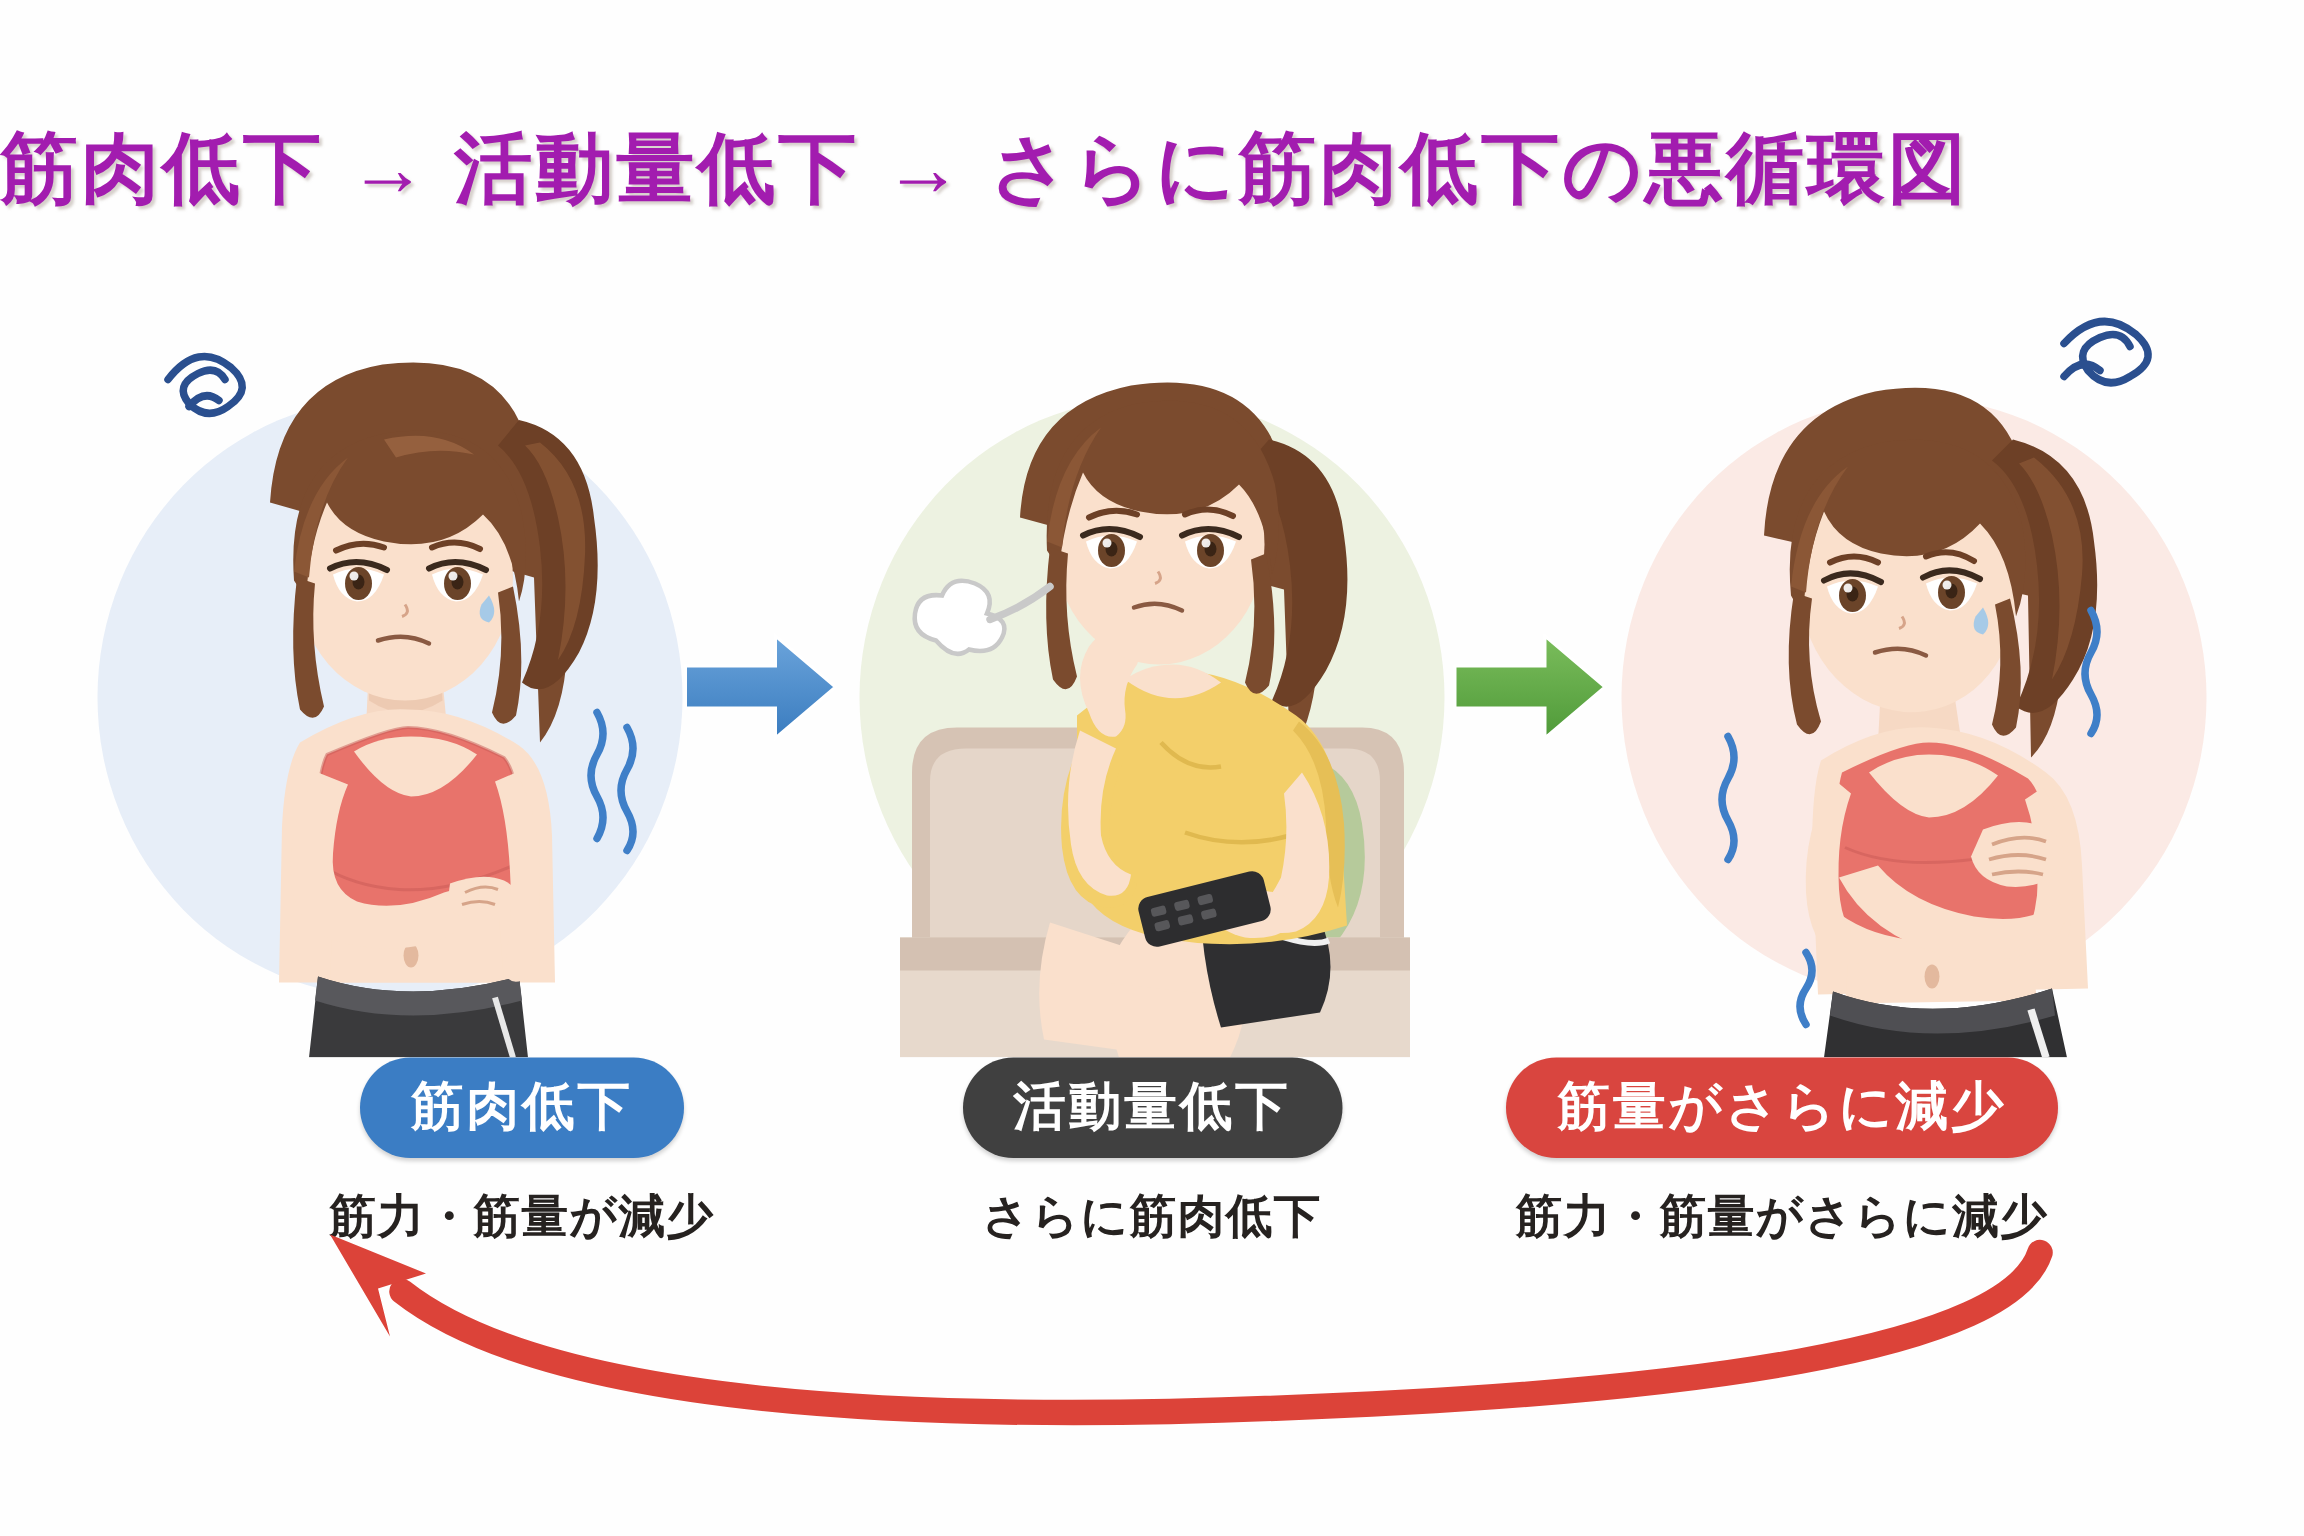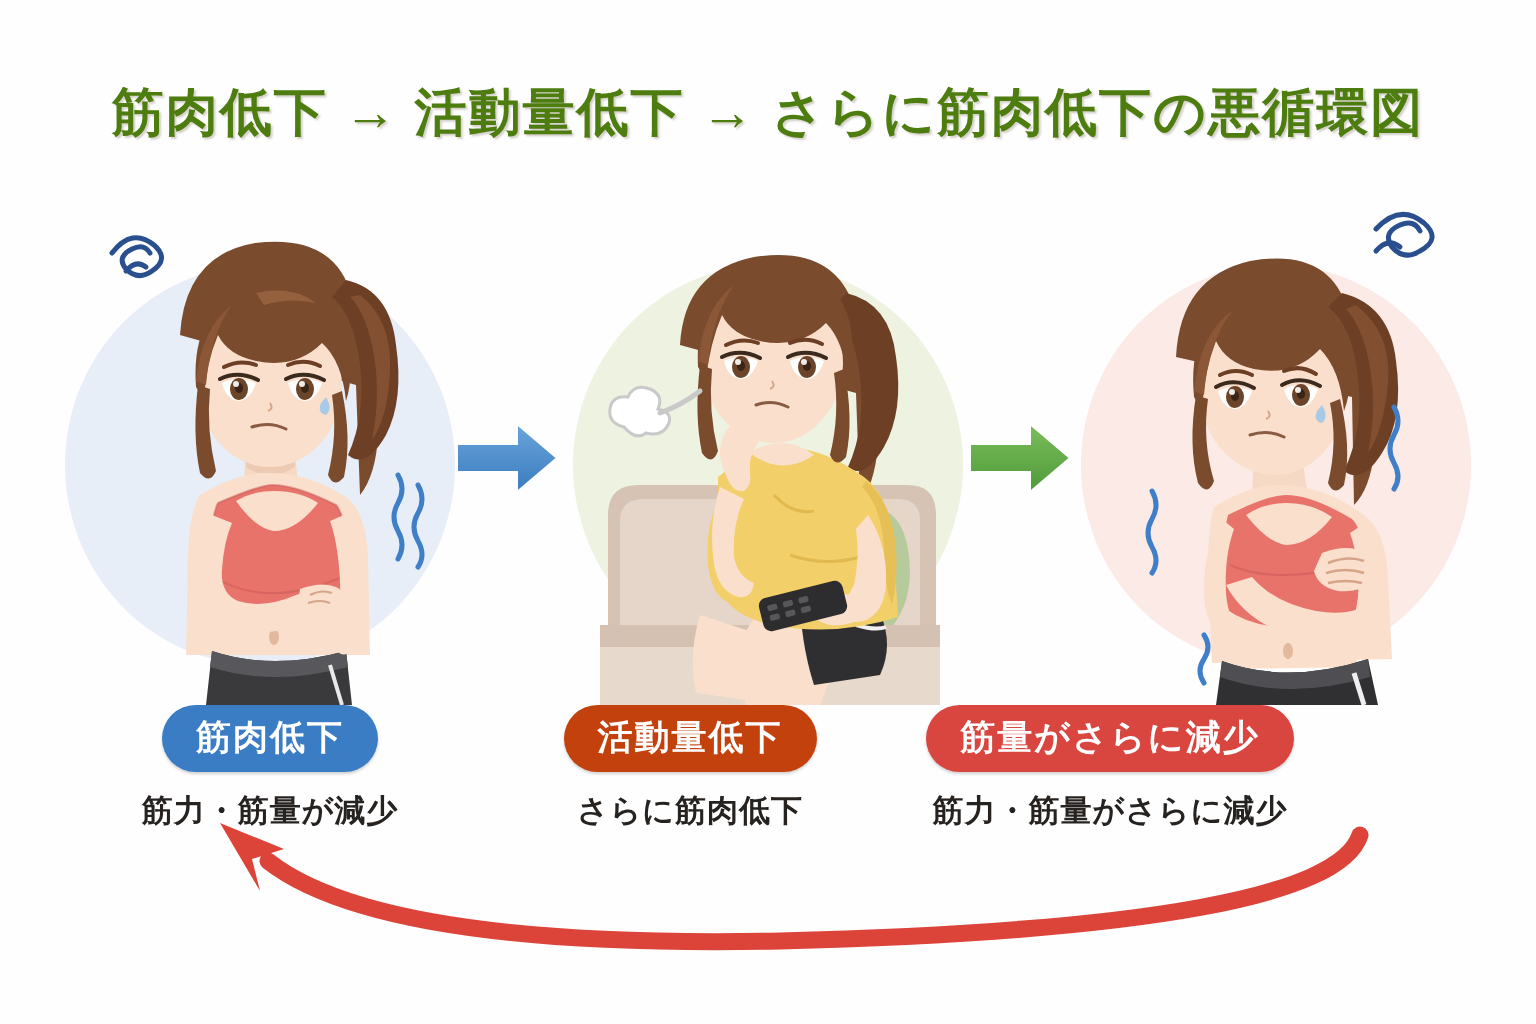--- a/index.html
+++ b/index.html
@@ -21,24 +21,23 @@
     height: 1024px;
     background: #fefefe;
   }
 
   
   .title {
     position: absolute;
     top: 78px;
     left: 0;
     width: 1536px;
-    text-align: center;
     font-size: 52px;
     font-weight: bold;
-    color: #4d7c0f;
+    color: #a21caf;
     letter-spacing: 2px;
     text-shadow: 2px 2px 2px rgba(180,170,160,0.55);
     white-space: nowrap;
   }
 
   
   .panels {
     position: absolute;
     top: 185px;
     left: 60px;
@@ -83,41 +82,41 @@
   .flow-arrow-1 { left: 455px; }
   .flow-arrow-2 { left: 968px; }
 
   
   .labels {
     position: absolute;
     top: 705px;
     left: 60px;
     width: 1416px;
     display: flex;
-    justify-content: flex-start;
+    justify-content: center;
   }
   .label-col {
     width: 420px;
     display: flex;
     flex-direction: column;
     align-items: center;
   }
   .badge {
     display: inline-block;
     border-radius: 34px;
     padding: 9px 34px 11px 34px;
     color: #ffffff;
     font-size: 35px;
     font-weight: bold;
     letter-spacing: 2px;
     white-space: nowrap;
     box-shadow: 0 2px 3px rgba(0,0,0,0.18);
   }
   .badge-blue  { background: #3b7dc4; }
-  .badge-green { background: #c2410c; }
+  .badge-green { background: #404040; }
   .badge-red   { background: #d9453f; }
 
   .caption {
     margin-top: 18px;
     font-size: 31px;
     font-weight: bold;
     color: #262220;
     letter-spacing: 1px;
     white-space: nowrap;
   }

